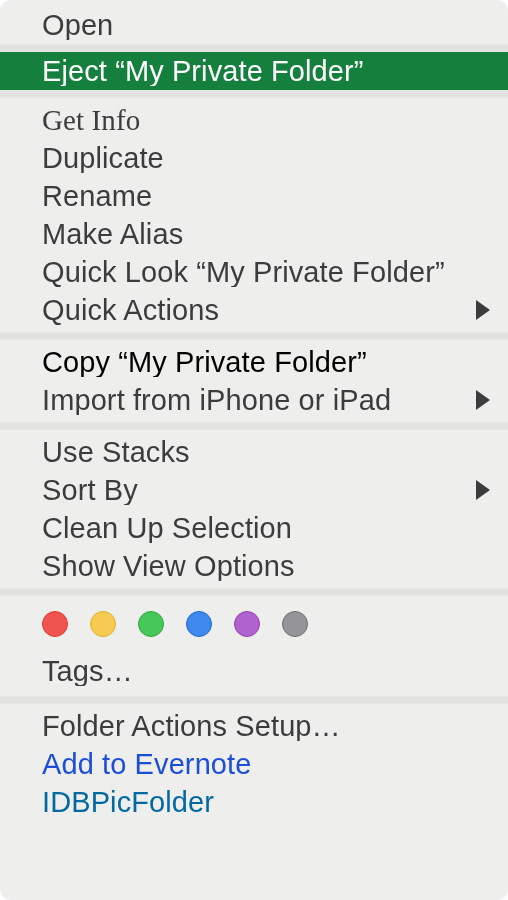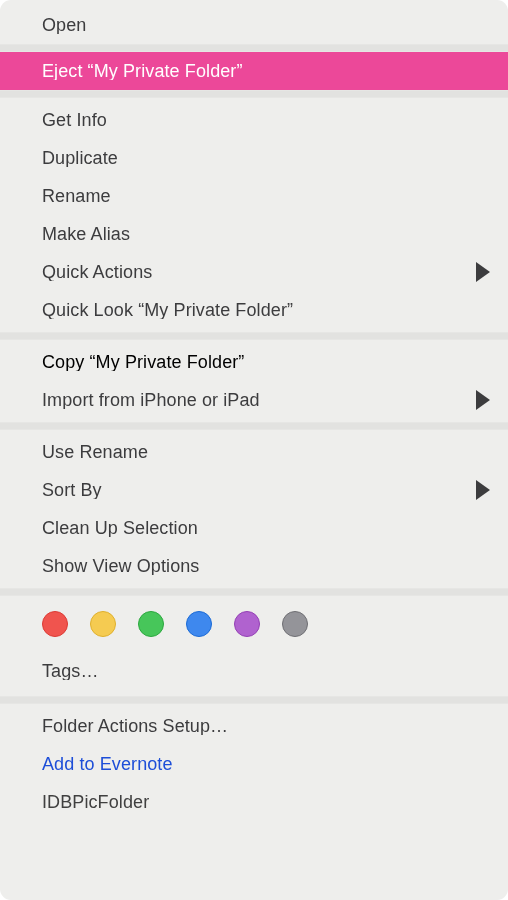--- a/index.html
+++ b/index.html
@@ -35,21 +35,21 @@
   }
 
   .menu-item {
     position: relative;
     height: 38px;
     display: flex;
     align-items: center;
     padding: 0 18px 0 42px;
     box-sizing: border-box;
     color: #3c3c3e;
-    font-size: 18px;
+    font-size: 29px;
     line-height: 1;
     letter-spacing: 0.1px;
     white-space: nowrap;
   }
 
   .menu-item .label {
     flex: 1 1 auto;
     overflow: hidden;
     text-overflow: ellipsis;
   }
@@ -105,48 +105,48 @@
 
   <div class="menu-section">
     <div class="menu-item" style="color: rgb(60, 60, 62);">
       <span class="label">Open</span>
     </div>
   </div>
 
   <div class="separator" style="background: rgb(226, 226, 224);"></div>
 
   <div class="menu-section">
-    <div class="menu-item highlighted" style="background: #ec4899; color: rgb(255, 255, 255);">
+    <div class="menu-item highlighted" style="background: #15803d; color: rgb(255, 255, 255);">
       <span class="label">Eject “My Private Folder”</span>
     </div>
   </div>
 
   <div class="separator" style="background: rgb(226, 226, 224);"></div>
   <div class="spacer-xs"></div>
 
   <div class="menu-section">
-    <div class="menu-item" style="color: rgb(60, 60, 62);">
+    <div class="menu-item" style="color: rgb(60, 60, 62); font-family: Liberation Serif, serif;">
       <span class="label">Get Info</span>
     </div>
     <div class="menu-item" style="color: rgb(60, 60, 62);">
       <span class="label">Duplicate</span>
     </div>
     <div class="menu-item" style="color: rgb(60, 60, 62);">
       <span class="label">Rename</span>
     </div>
     <div class="menu-item" style="color: rgb(60, 60, 62);">
       <span class="label">Make Alias</span>
+    </div>
+    <div class="menu-item" style="color: rgb(60, 60, 62);">
+      <span class="label">Quick Look “My Private Folder”</span>
     </div>
     <div class="menu-item" style="color: rgb(60, 60, 62);">
       <span class="label">Quick Actions</span>
       <span class="submenu-arrow" style="border-left-color: rgb(60, 60, 62);"></span>
     </div>
-    <div class="menu-item" style="color: rgb(60, 60, 62);">
-      <span class="label">Quick Look “My Private Folder”</span>
-    </div>
   </div>
 
   <div class="spacer-xs"></div>
   <div class="separator" style="background: rgb(226, 226, 224);"></div>
   <div class="spacer-xs"></div>
 
   <div class="menu-section">
     <div class="menu-item" style="color: #000000;">
       <span class="label">Copy “My Private Folder”</span>
     </div>
@@ -155,21 +155,21 @@
       <span class="submenu-arrow" style="border-left-color: rgb(60, 60, 62);"></span>
     </div>
   </div>
 
   <div class="spacer-xs"></div>
   <div class="separator" style="background: rgb(226, 226, 224);"></div>
   <div class="spacer-xs"></div>
 
   <div class="menu-section">
     <div class="menu-item" style="color: rgb(60, 60, 62);">
-      <span class="label">Use Rename</span>
+      <span class="label">Use Stacks</span>
     </div>
     <div class="menu-item" style="color: rgb(60, 60, 62);">
       <span class="label">Sort By</span>
       <span class="submenu-arrow" style="border-left-color: rgb(60, 60, 62);"></span>
     </div>
     <div class="menu-item" style="color: rgb(60, 60, 62); justify-content: center;">
       <span class="label">Clean Up Selection</span>
     </div>
     <div class="menu-item" style="color: rgb(60, 60, 62); justify-content: center;">
       <span class="label">Show View Options</span>
@@ -197,18 +197,18 @@
   <div class="separator" style="background: rgb(226, 226, 224);"></div>
   <div class="spacer-xs"></div>
 
   <div class="menu-section">
     <div class="menu-item" style="color: rgb(60, 60, 62);">
       <span class="label">Folder Actions Setup…</span>
     </div>
     <div class="menu-item" style="color: #1d4ed8; justify-content: center;">
       <span class="label">Add to Evernote</span>
     </div>
-    <div class="menu-item" style="color: #404040;">
+    <div class="menu-item" style="color: #0369a1;">
       <span class="label">IDBPicFolder</span>
     </div>
   </div>
 
 </div>
 
 </body></html>

